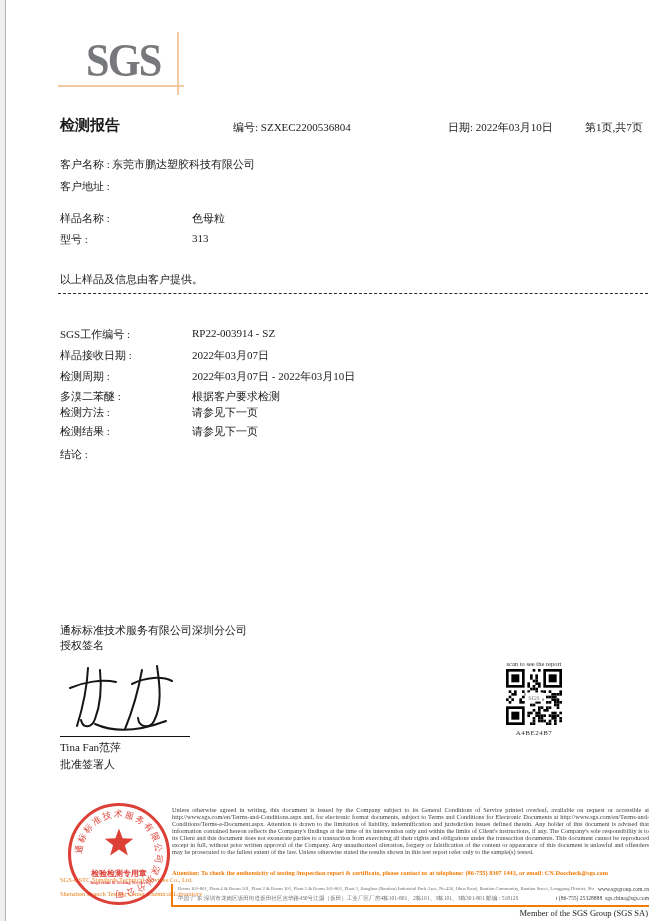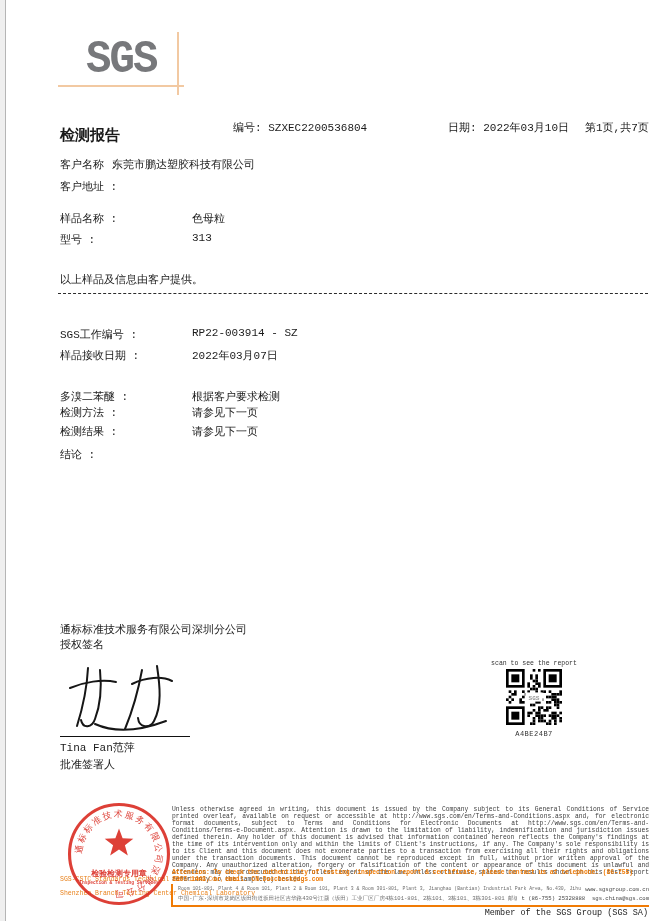--- a/index.html
+++ b/index.html
@@ -1,28 +1,28 @@
 <!DOCTYPE html>
 <html><head>
 <meta charset="utf-8">
 <style>
   *{margin:0;padding:0;box-sizing:border-box}
   body{background:#ffffff}
   #page{position:relative;width:652px;height:921px;background:#fff;overflow:hidden;
-        font-family:Liberation Mono, monospace;color:#1a1a1a;}
+        font-family:Liberation Serif, serif;color:#1a1a1a;}
   
   .edge-col{position:absolute;left:0;top:0;width:5px;height:100%;background:#efefef}
   .edge-line{position:absolute;left:5px;top:0;width:1px;height:100%;background:#b5b5b5}
   
   .logo-text{position:absolute;left:86px;top:34px;font-size:46px;font-weight:700;
              color:#77787b;letter-spacing:-2px;transform:scaleX(.92);transform-origin:left}
   .logo-hline{position:absolute;left:58px;top:85px;width:126px;height:2px;background:#f2c9a2}
   .logo-vline{position:absolute;left:177px;top:32px;width:2px;height:63px;background:#f2c9a2}
   
-  .title{position:absolute;left:60px;top:126px;font-size:15px;font-weight:700}
+  .title{position:absolute;left:60px;top:116px;font-size:15px;font-weight:700}
   .hmeta{position:absolute;top:120px;font-size:11px}
   
   .row{position:absolute;left:0;right:0;height:16px;font-size:11px}
   .lbl{position:absolute;left:60px;white-space:nowrap}
   .val{position:absolute;white-space:nowrap}
   .c1{left:112px}.c2{left:192px}
   .note{position:absolute;left:60px;font-size:11px}
   .dash{position:absolute;left:58px;top:293px;width:590px;border-top:1.5px dashed #2b2b2b}
   .conclusion{position:absolute;left:192px;top:447px;width:460px;font-size:11px;line-height:13.6px}
   
@@ -90,20 +90,24 @@
 
   <div class="dash"></div>
 
   <div class="row" style="top:327px">
     <span class="lbl">SGS工作编号 :</span>
     <span class="val c2">RP22-003914 - SZ</span>
   </div>
   <div class="row" style="top:348px">
     <span class="lbl">样品接收日期 :</span>
     <span class="val c2">2022年03月07日</span>
+  </div>
+  <div class="row" style="top:369px">
+    <span class="lbl">检测周期 :</span>
+    <span class="val c2">2022年03月07日 - 2022年03月10日</span>
   </div>
   <div class="row" style="top:389px">
     <span class="lbl">多溴二苯醚 :</span>
     <span class="val c2">根据客户要求检测</span>
   </div>
   <div class="row" style="top:405px">
     <span class="lbl">检测方法 :</span>
     <span class="val c2">请参见下一页</span>
   </div>
   <div class="row" style="top:424px">

